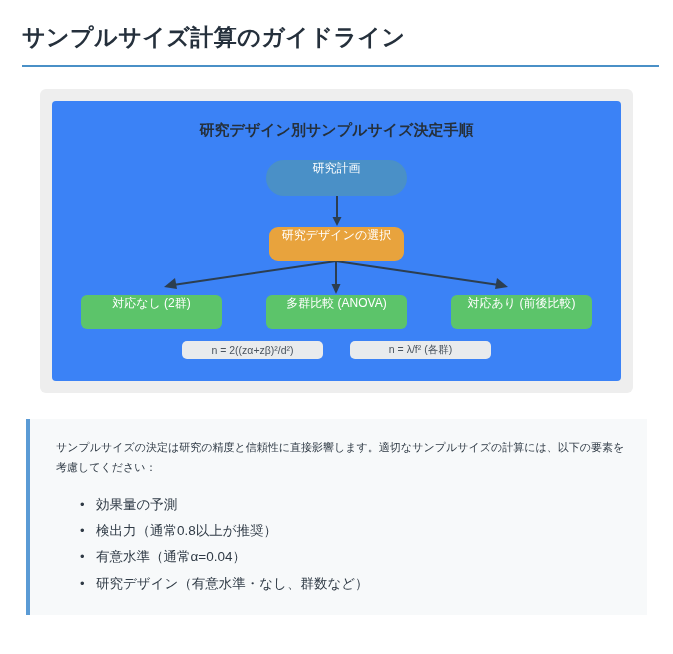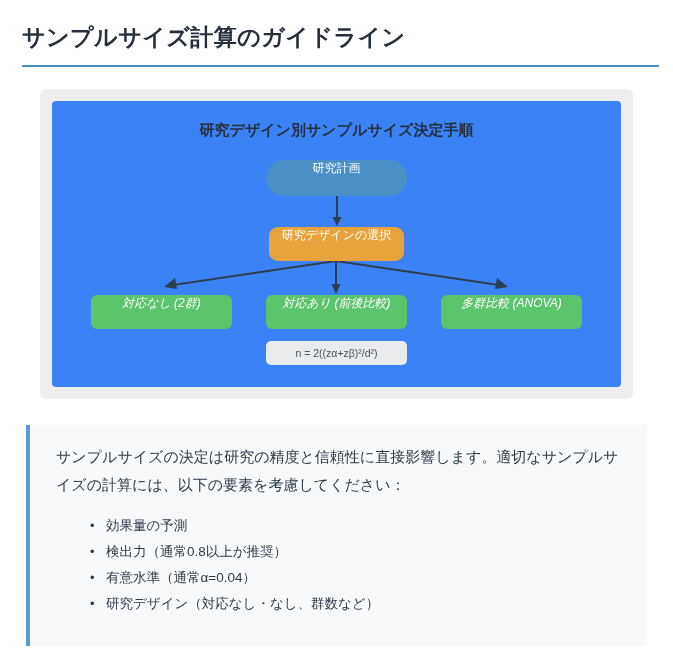--- a/index.html
+++ b/index.html
@@ -108,60 +108,59 @@
 
   
   .branch-svg {
     display: block;
     margin: 0 auto;
   }
 
   .leaf-row {
     display: flex;
     justify-content: center;
-    gap: 34px;
-    font-style: italic;
+    gap: 44px;
   }
 
   
   .formula-row {
     display: flex;
     justify-content: center;
     gap: 27px;
     margin-top: 12px;
   }
   .formula {
     width: 141px;
-    height: 24px;
+    height: 18px;
     background: #e9ebed;
     border-radius: 5px;
     font-size: 10.5px;
     color: #4a545f;
     display: flex;
     align-items: center;
     justify-content: center;
     box-sizing: border-box;
   }
 
   
   .info-panel {
     margin: 26px 12px 0 12px;
     background: #f7f9fa;
     border-left: 4px solid #5b9bd5;
     padding: 18px 22px 16px 26px;
     box-sizing: border-box;
     color: #2f3a45;
   }
   .info-lead {
-    font-size: 15px;
+    font-size: 11px;
     line-height: 1.85;
     margin: 0 0 14px 0;
   }
   .info-list {
-    margin: 12px;
+    margin: 2px;
     padding: 0 0 0 22px;
     list-style: none;
   }
   .info-list li {
     font-size: 13.5px;
     line-height: 1.95;
     position: relative;
     padding-left: 16px;
   }
   .info-list li::before {
@@ -219,38 +218,39 @@
             <line x1="253" y1="0" x2="416" y2="24" stroke="#2c3e50" stroke-width="2"></line>
             <polygon points="425,26 414,17 412,28" fill="#2c3e50"></polygon>
           </svg>
         </div>
 
         <div class="leaf-row">
           <div class="node node-leaf">
             <span>対応なし (2群)</span>
           </div>
           <div class="node node-leaf">
+            <span>多群比較 (ANOVA)</span>
+          </div>
+          <div class="node node-leaf">
             <span>対応あり (前後比較)</span>
-          </div>
-          <div class="node node-leaf">
-            <span>多群比較 (ANOVA)</span>
           </div>
         </div>
 
         <div class="formula-row">
           <div class="formula">n = 2((zα+zβ)²/d²)</div>
+          <div class="formula">n = λ/f² (各群)</div>
         </div>
 
       </div>
     </div>
   </div>
 
   <div class="info-panel">
     <p class="info-lead">サンプルサイズの決定は研究の精度と信頼性に直接影響します。適切なサンプルサイズの計算には、以下の要素を考慮してください：</p>
     <ul class="info-list">
       <li>効果量の予測</li>
       <li>検出力（通常0.8以上が推奨）</li>
       <li>有意水準（通常α=0.04）</li>
-      <li>研究デザイン（対応なし・なし、群数など）</li>
+      <li>研究デザイン（有意水準・なし、群数など）</li>
     </ul>
   </div>
 
 </div>
 
 </body></html>

